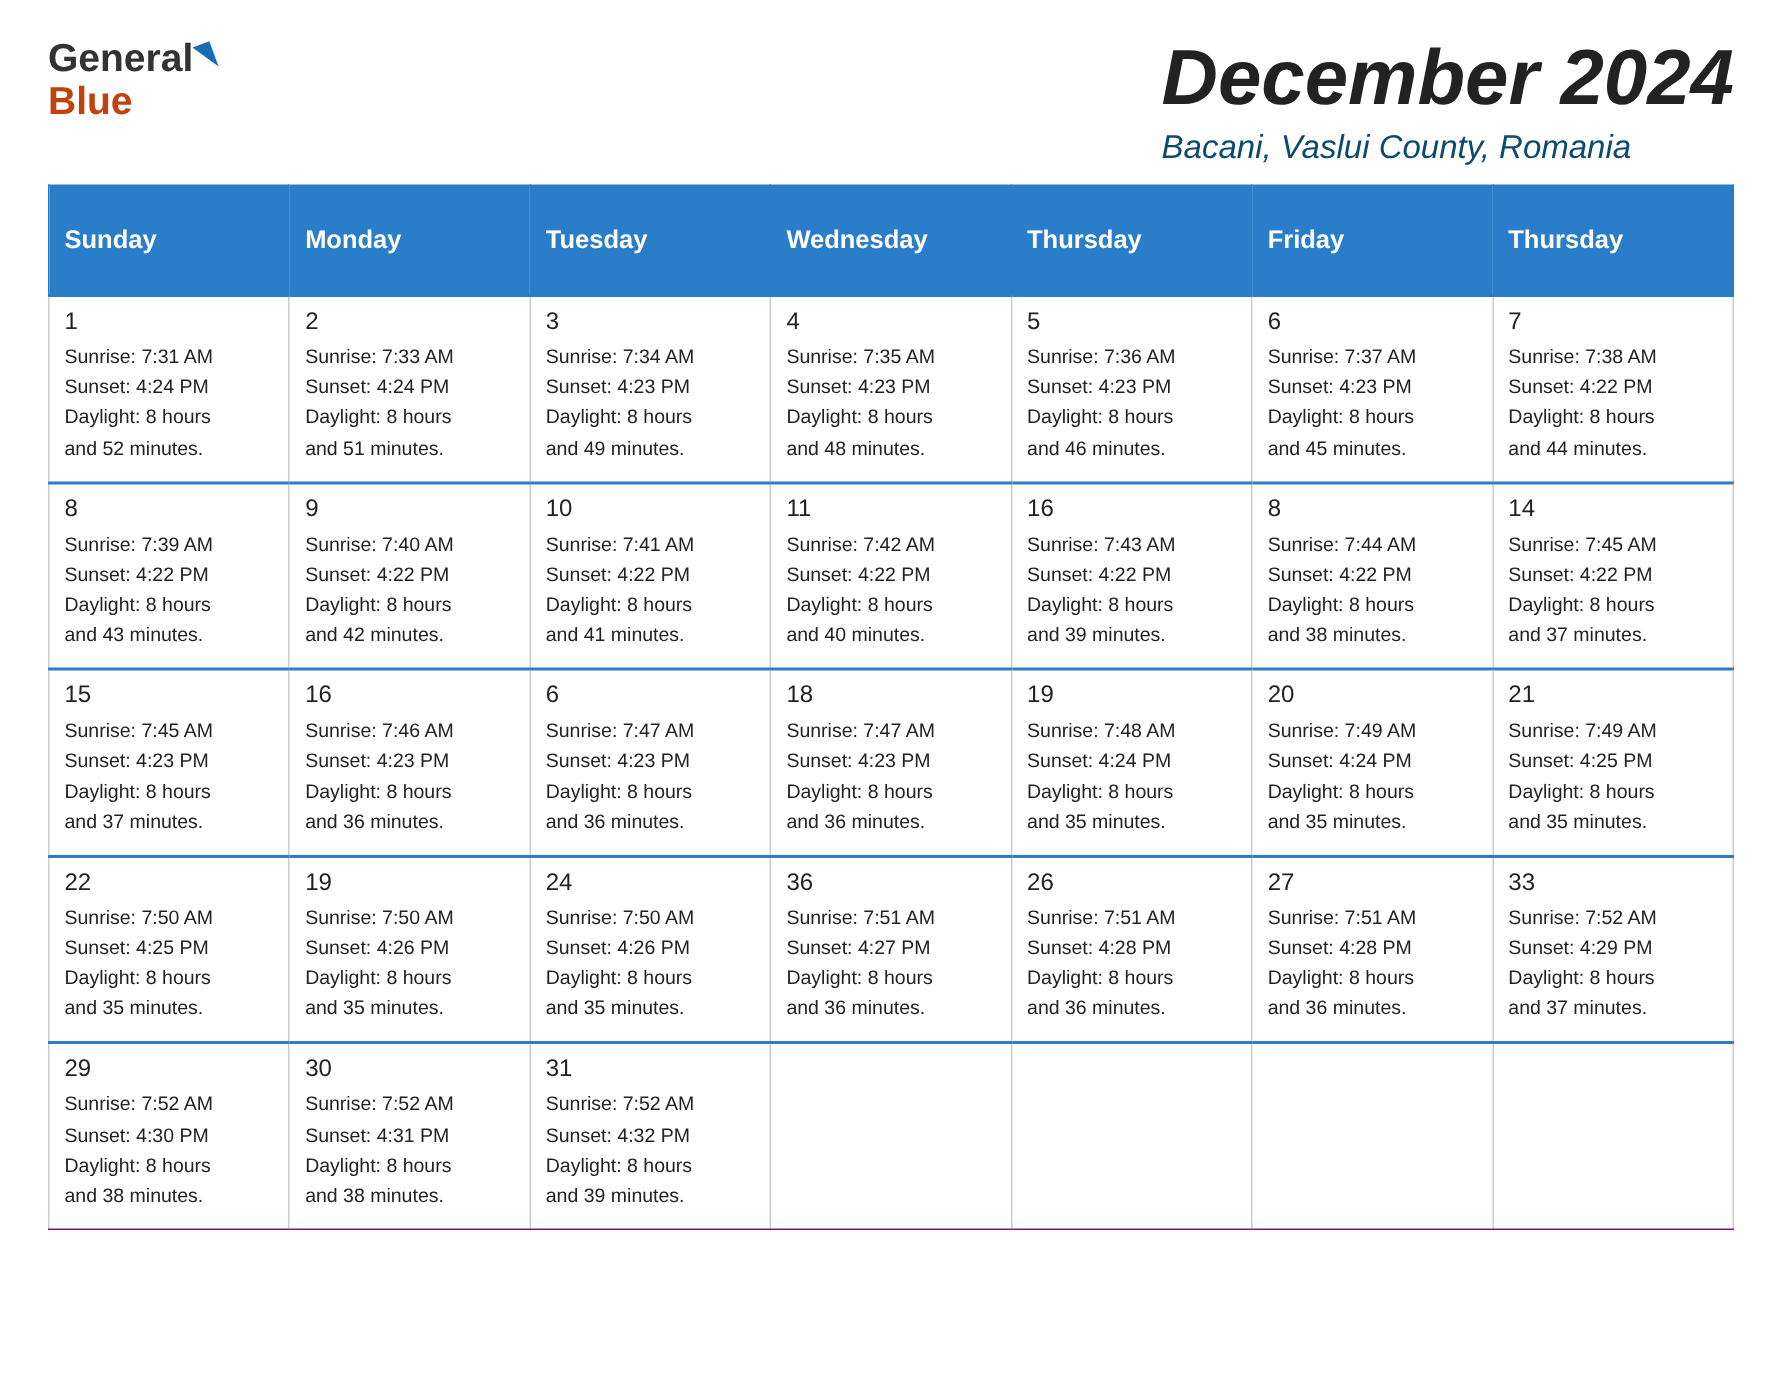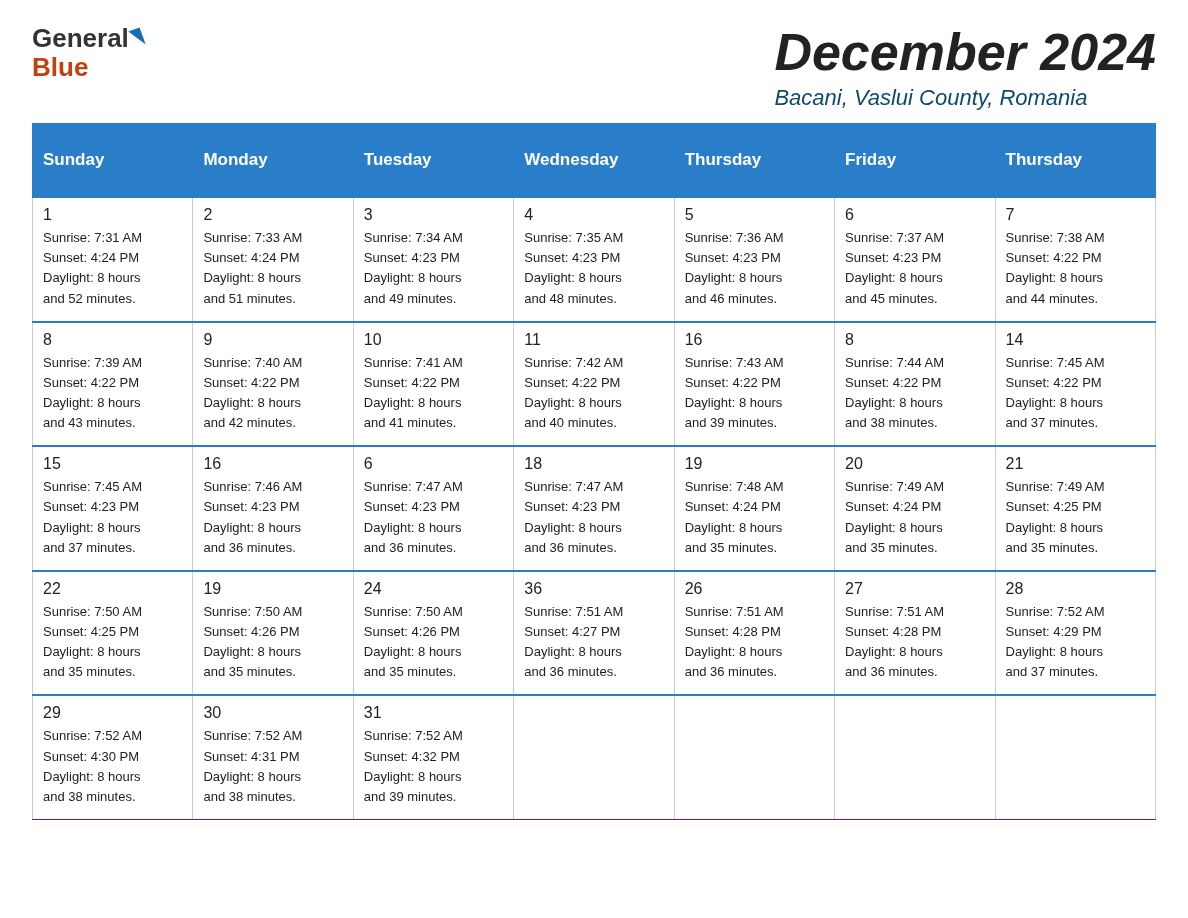--- a/index.html
+++ b/index.html
@@ -376,21 +376,21 @@
         <td>
         <span class="day-number">27</span>
         <div class="day-info">
           Sunrise: 7:51 AM<br>
           Sunset: 4:28 PM<br>
           Daylight: 8 hours<br>
           and 36 minutes.
         </div>
       </td>
         <td>
-        <span class="day-number">28</span>
+        <span class="day-number">33</span>
         <div class="day-info">
           Sunrise: 7:52 AM<br>
           Sunset: 4:29 PM<br>
           Daylight: 8 hours<br>
           and 37 minutes.
         </div>
       </td>
       </tr>
       <tr>
         <td>

